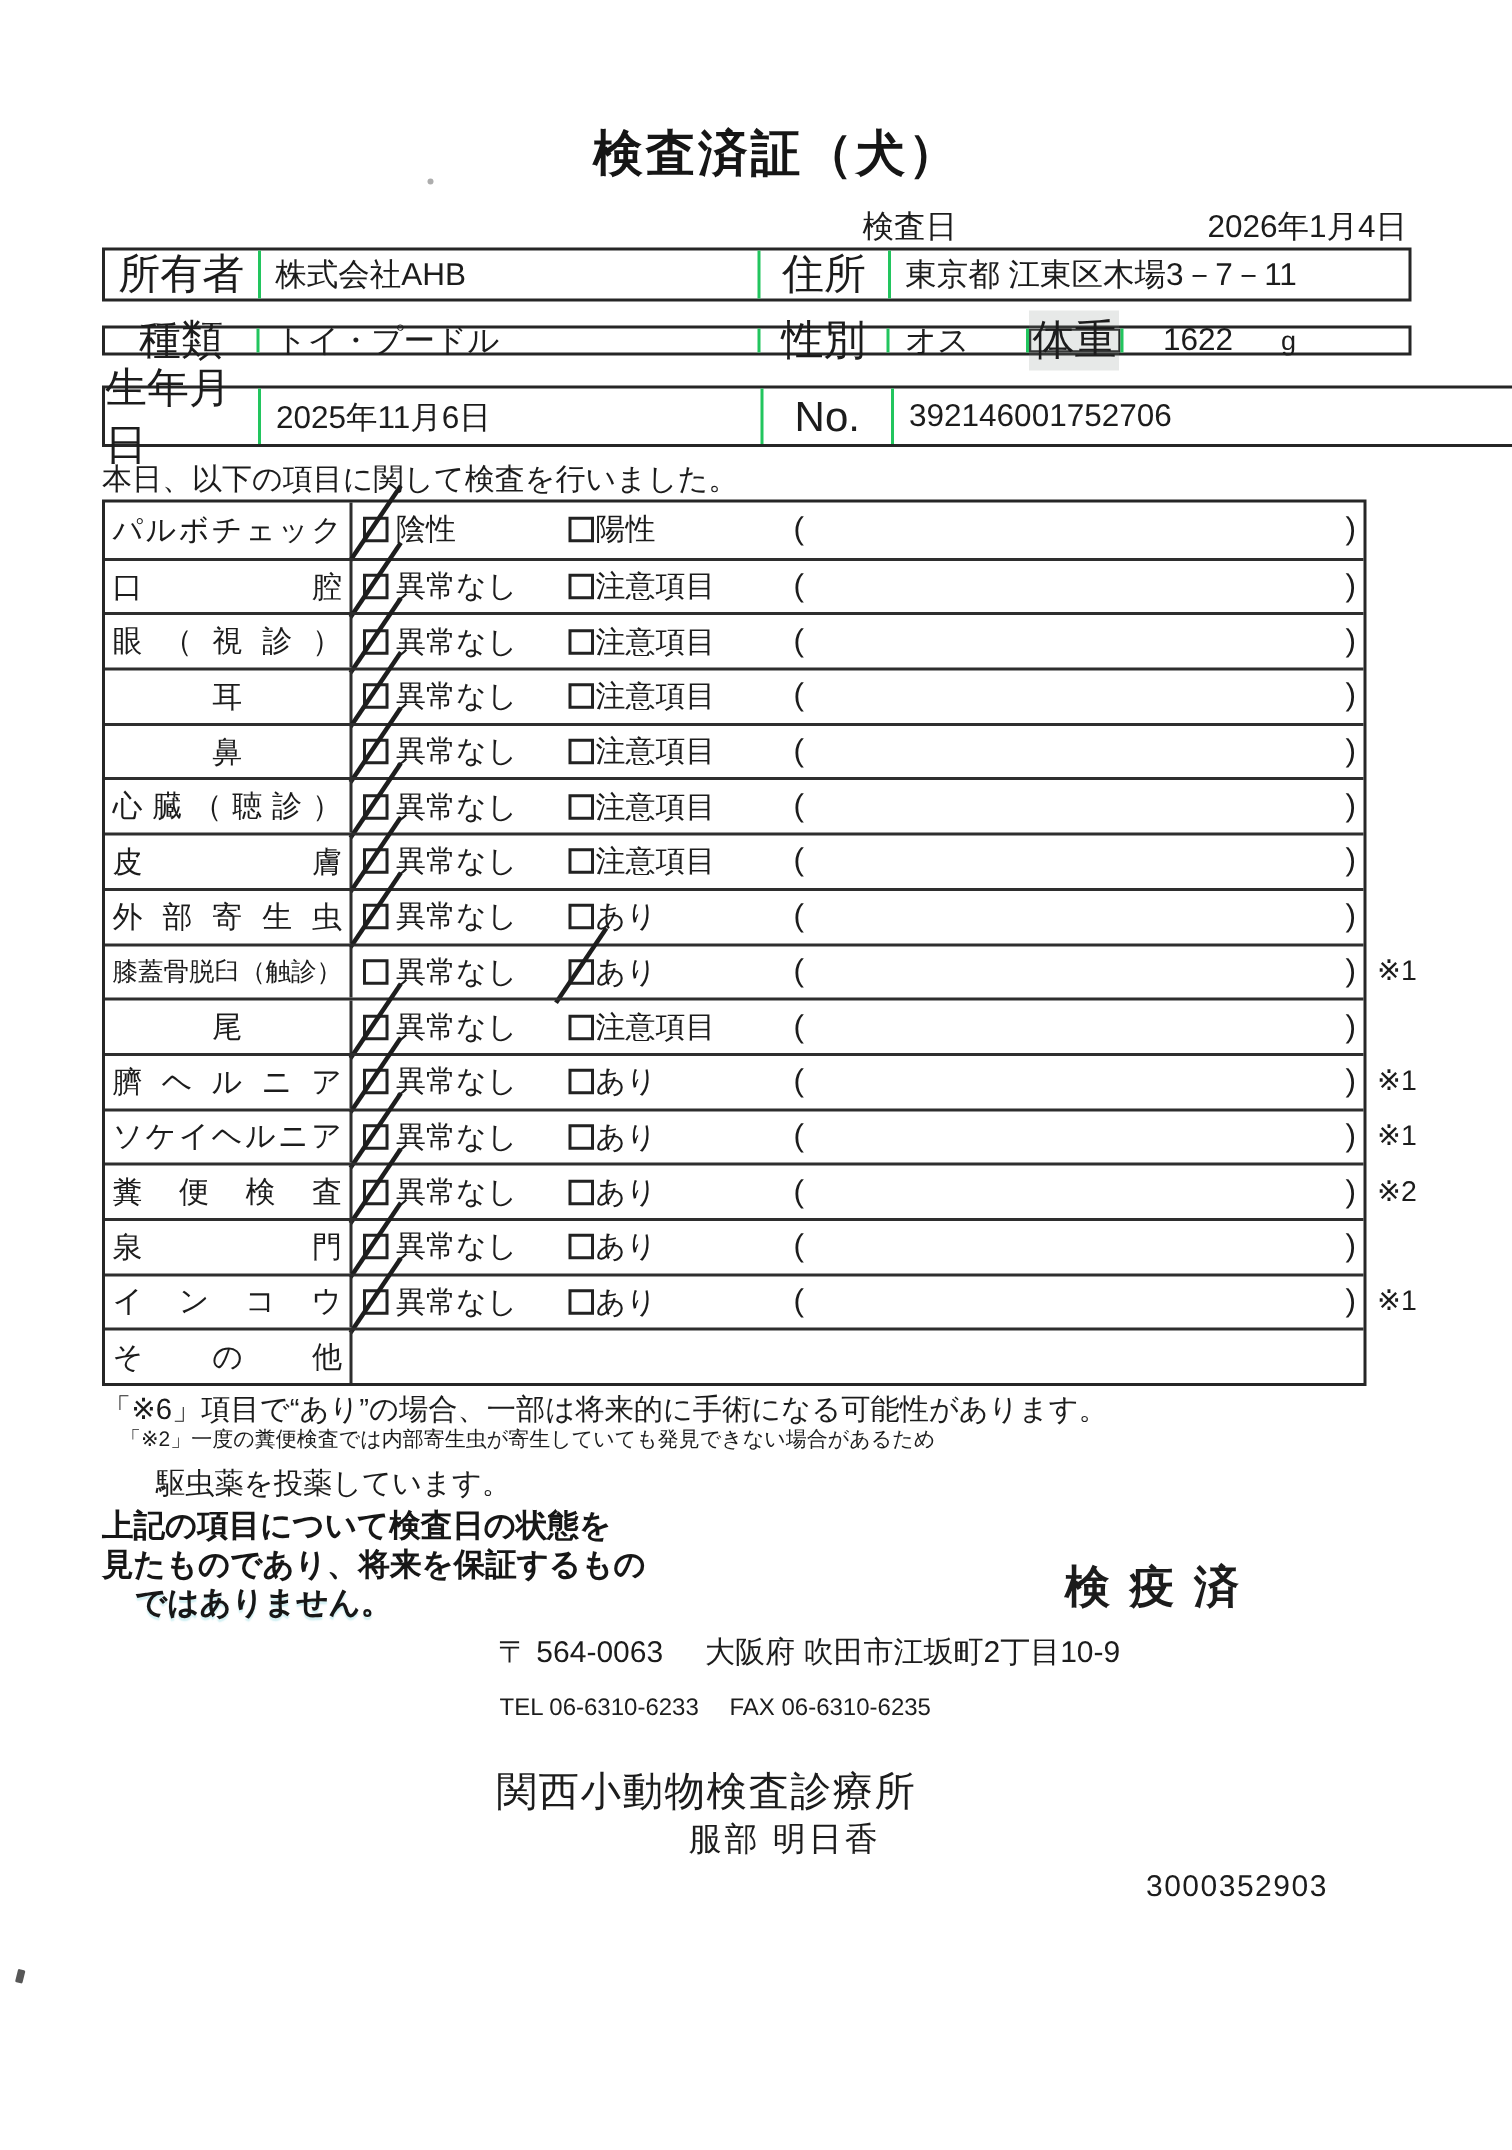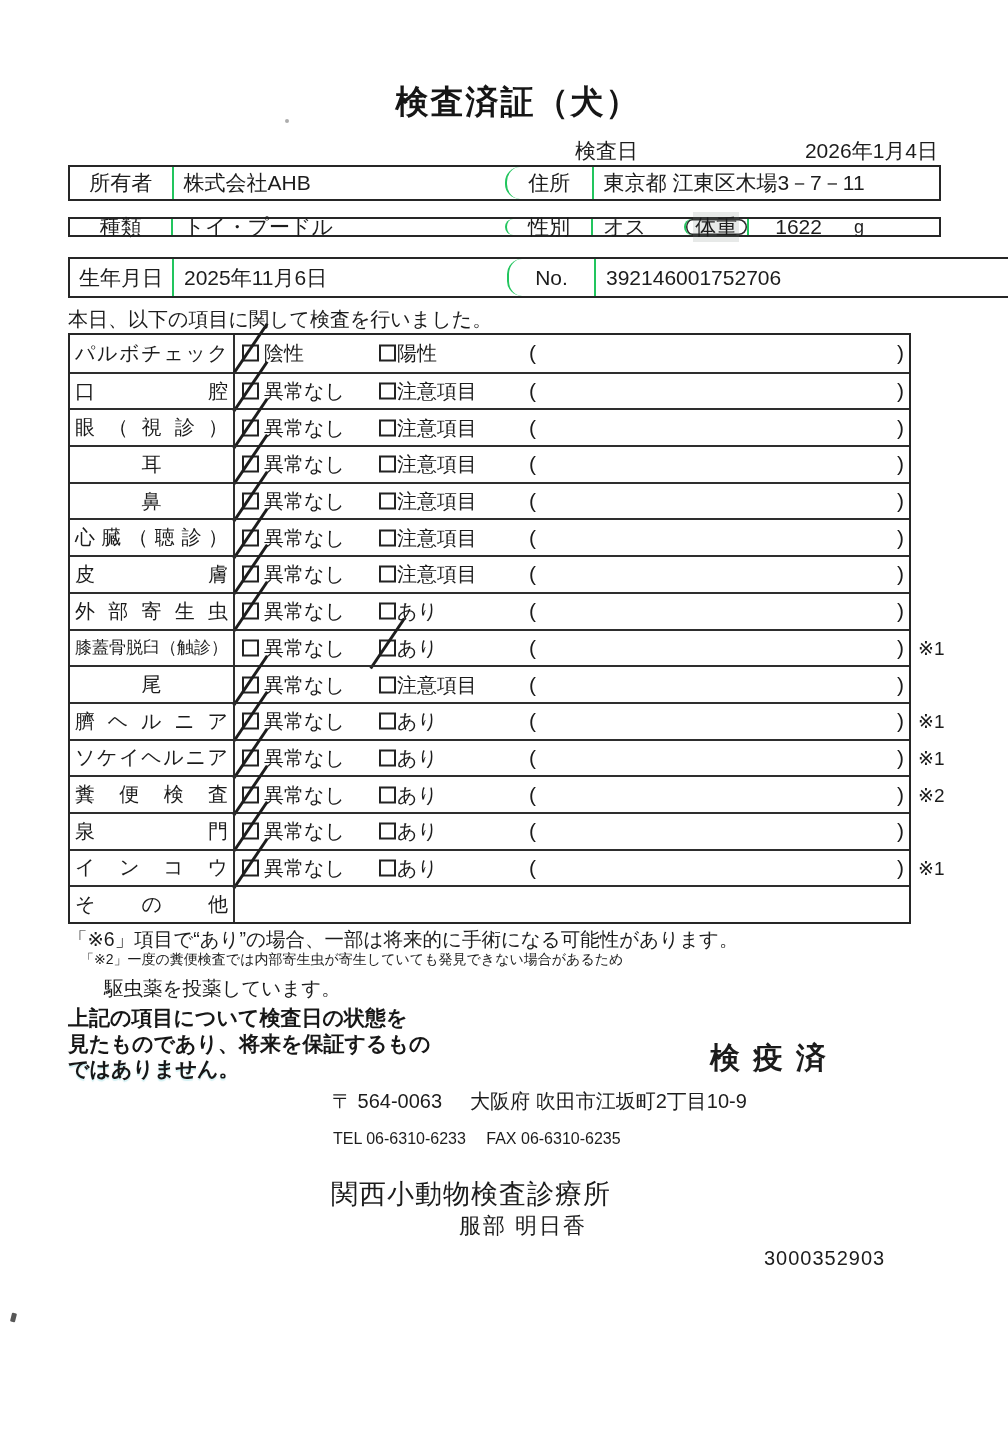--- a/index.html
+++ b/index.html
@@ -17,21 +17,21 @@
            font-size:33px; font-weight:700; letter-spacing:2px; color:#161616;padding-left:28px; }
 
   
   .date-label { top:137px; left:575px; font-size:21px; }
   .date-value { top:137px; left:700px; width:238px; text-align:right; font-size:21px; }
 
   
   .htable { display:flex; border:2.5px solid #262626; }
   .htable .cell { border-left:2px solid #22c55e; display:flex; align-items:center; }
   .htable .cell:first-child { border-left:none; }
-  .lbl { justify-content:center; font-size:21px;border-radius:15px; }
+  .lbl { justify-content:center; font-size:28px; }
   .val { padding-left:10px; font-size:21px; }
   .t1 { top:165px; left:68px; width:873px; height:36px; }
   .t2a { top:217px; left:68px; width:873px; height:20px; }
   .t2b { top:257px; left:68px; width:984px; height:41px; }
   .w102{width:102px;} .w335{width:335px;} .w87{width:87px;}
   .w93{width:93px;} .w63{width:63px;} .w193{width:193px;} .w349{width:349px;}
   .thick { box-shadow: inset 0 0 0 1.5px #2a2a2a; }
   .wlabel-bg { background:rgba(120,135,125,0.18); padding:1px 2px; }
   .weight-cell { justify-content:flex-end; padding-right:75px; font-size:21px;gap:20px; }
   .weight-unit { font-size:18px; margin-left:12px; }
@@ -58,21 +58,21 @@
   .tnote { position:absolute; left:100%; margin-left:9px; top:50%;
            transform:translateY(-50%); font-size:19px; white-space:nowrap; }
 
   
   .fn1 { top:926px; left:68px; font-size:19.5px; }
   .fn2 { top:951px; left:68px; font-size:14px;margin-left:12px; }
   .fn2b { top:975px; left:104px; font-size:19.5px; }
 
   
   .para { top:1005px; left:68px; font-size:21px; font-weight:700; line-height:25.5px; color:#171717; }
-  .para .l3 { text-shadow:0 2px 1px rgba(0,170,190,0.18); }
+  .para .l3 { text-shadow:0 2px 1px rgba(0,170,190,0.18);margin-left:22px; }
 
   
   .stamp { top:1038px; left:710px; font-size:30px; letter-spacing:13px; font-weight:600; white-space:nowrap; }
 
   
   .postal { top:1088px; left:332px; font-size:20px; white-space:nowrap; }
   .postal .addr { margin-left:28px; }
   .telline { top:1130px; left:333px; font-size:16px; white-space:nowrap; }
   .telline .faxpart { margin-left:16px; }
   .clinic { top:1176px; left:331px; font-size:27px; letter-spacing:1px; white-space:nowrap; }

